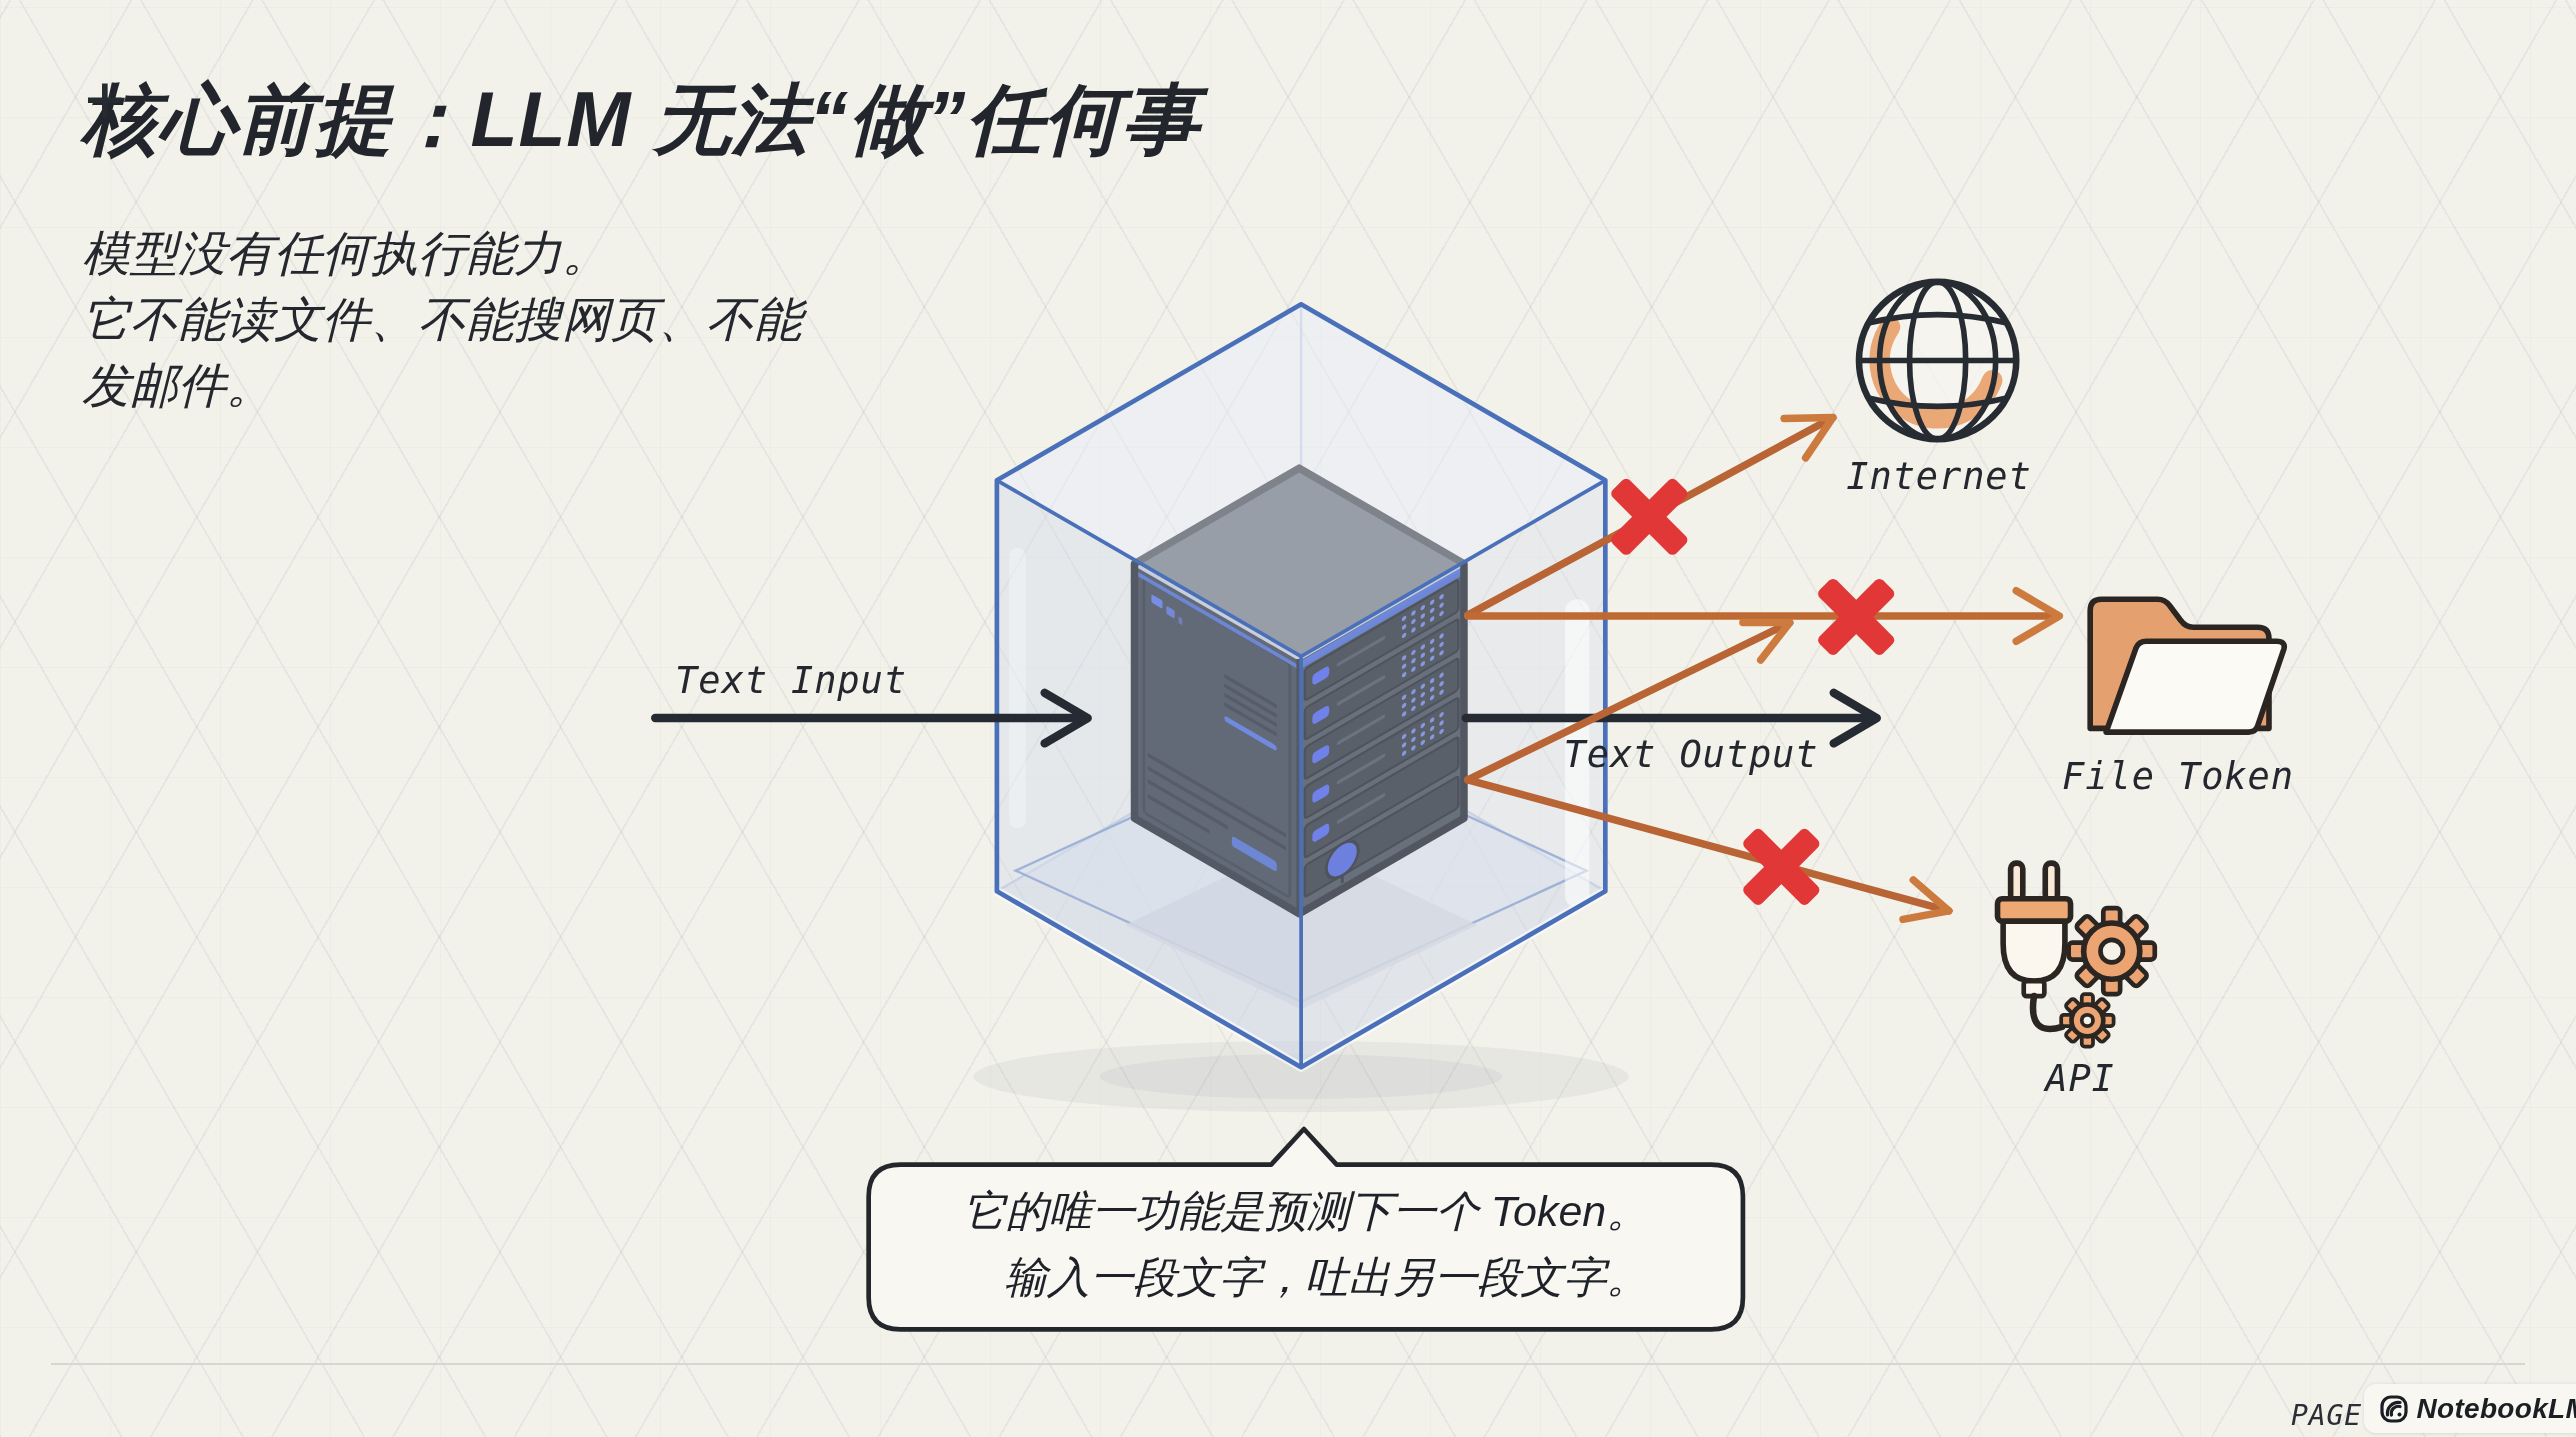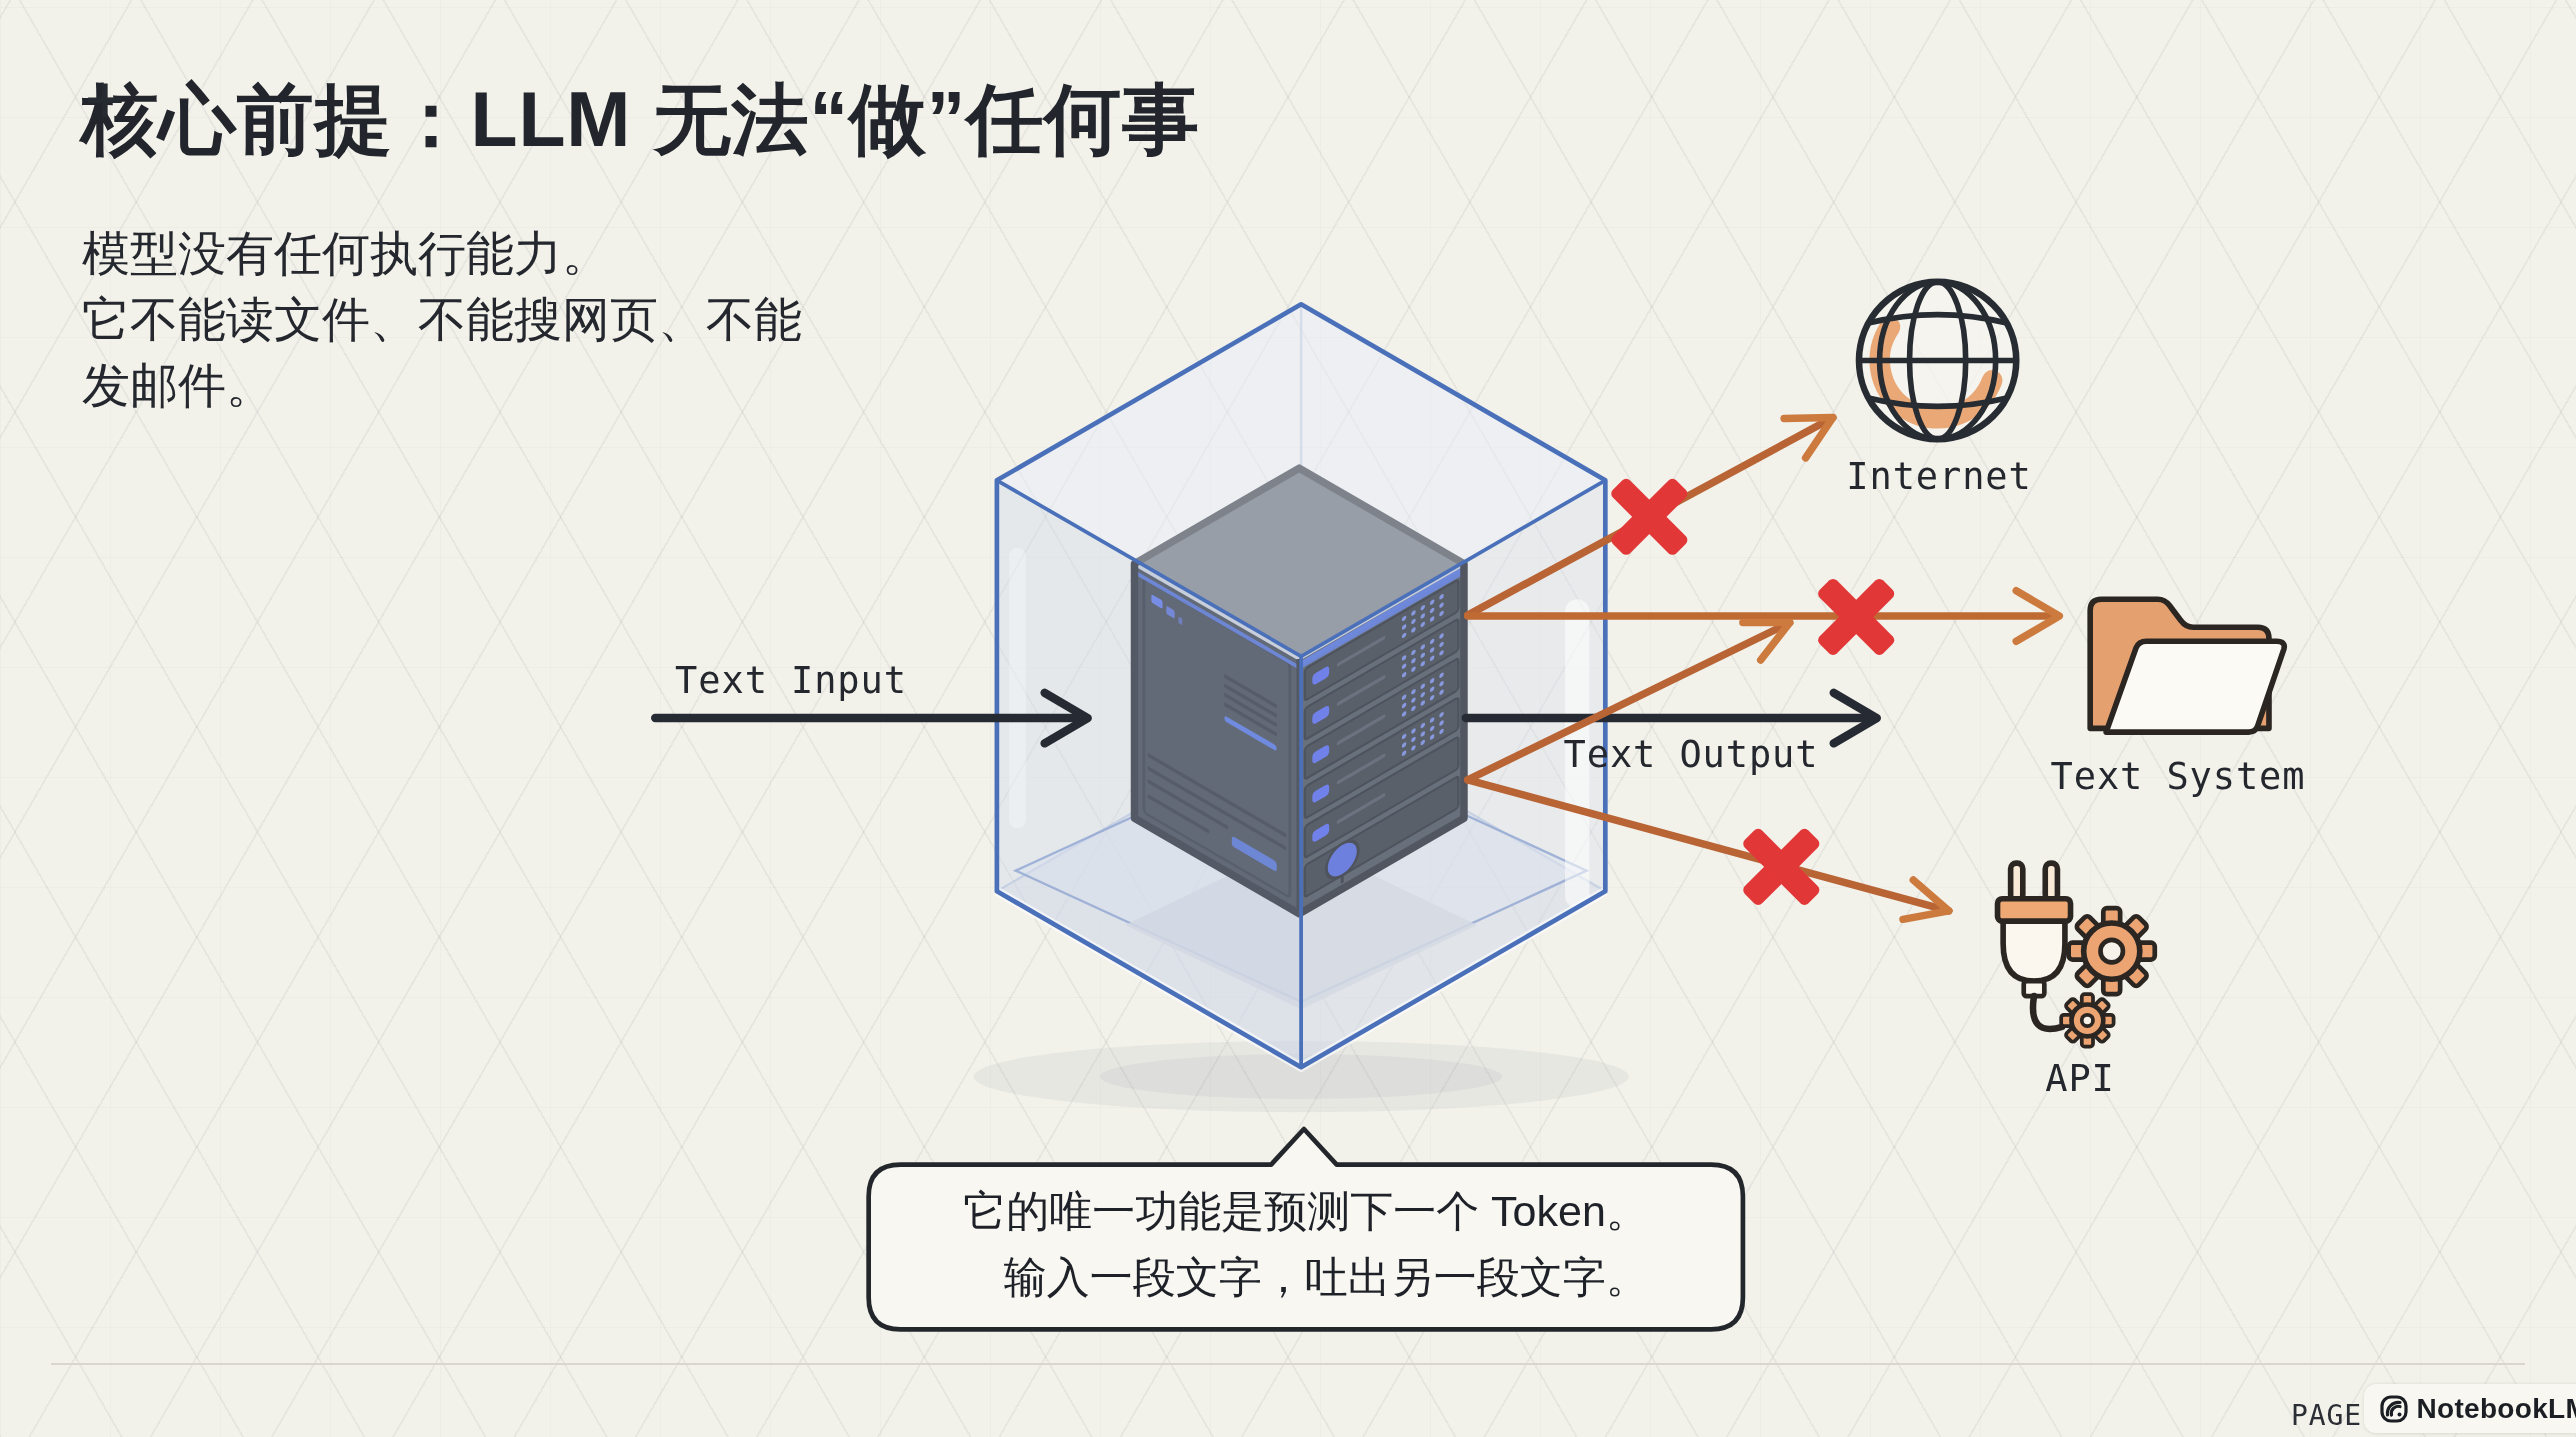--- a/index.html
+++ b/index.html
@@ -1,18 +1,18 @@
 <!DOCTYPE html>
 <html style="font-size:15px"><head>
 <meta charset="utf-8">
 <style>
   * { margin:0; padding:0; box-sizing:border-box; }
   html,body { width:2576px; height:1438px; }
   body { font-family:"Liberation Sans","DejaVu Sans",sans-serif; }
-  .slide { position:relative; width:2576px; height:1438px; background:#f2f1ea; overflow:hidden; }
+  .slide { position:relative; width:2576px; height:1438px; background:#f2f1ea; overflow:hidden;font-style:italic; }
   .grid-layer { position:absolute; inset:0;
     background-image:
       repeating-linear-gradient(60deg,  rgba(70,75,85,.065) 0 1.9px, transparent 1.9px 105px),
       repeating-linear-gradient(-60deg, rgba(70,75,85,.065) 0 1.9px, transparent 1.9px 105px),
       repeating-linear-gradient(0deg,   rgba(70,75,85,.028) 0 1.4px, transparent 1.4px 110px),
       repeating-linear-gradient(90deg,  rgba(70,75,85,.028) 0 1.4px, transparent 1.4px 110px);
   }
   .title { position:absolute; left:81px; top:69px; font-size:77px; font-weight:800;
            color:#22262c; letter-spacing:0.9px; white-space:nowrap; }
   .subtitle { position:absolute; left:82px; top:221px; font-size:48px; font-weight:500;
@@ -289,21 +289,21 @@
         <circle r="6" fill="#f6f2ea" stroke="#2b2622" stroke-width="4"></circle>
       </g>
     </g>
 
     <path d="M962,1244 H1358 L1393,1206 L1428,1244 H1828 Q1862,1244 1862,1278 V1386 Q1862,1420 1828,1420 H962 Q928,1420 928,1386 V1278 Q928,1244 962,1244 Z" fill="#f8f7f2" stroke="#23272c" stroke-width="5" stroke-linejoin="round"></path>
   </svg>
 
   <div class="mono-label" style="left:791px; top:680px;text-align:right;">Text Input</div>
   <div class="mono-label" style="left:1691px; top:754px;">Text Output</div>
   <div class="mono-label" style="left:1939px; top:476px;">Internet</div>
-  <div class="mono-label" style="left:2178px; top:776px;">Text System</div>
+  <div class="mono-label" style="left:2178px; top:776px;">File Token</div>
   <div class="mono-label" style="left:2080px; top:1078px;">API</div>
 
   <div class="bubble-text">它的唯一功能是预测下一个 Token。
 输入一段文字，吐出另一段文字。</div>
 
   <div class="footer-rule"></div>
   <div class="page-label">PAGE</div>
   <div class="brand-badge">
     <svg width="30" height="30" viewBox="0 0 30 30">
       <rect x="3" y="3" width="24" height="24" rx="9" fill="none" stroke="#1b1e23" stroke-width="3.2"></rect>

